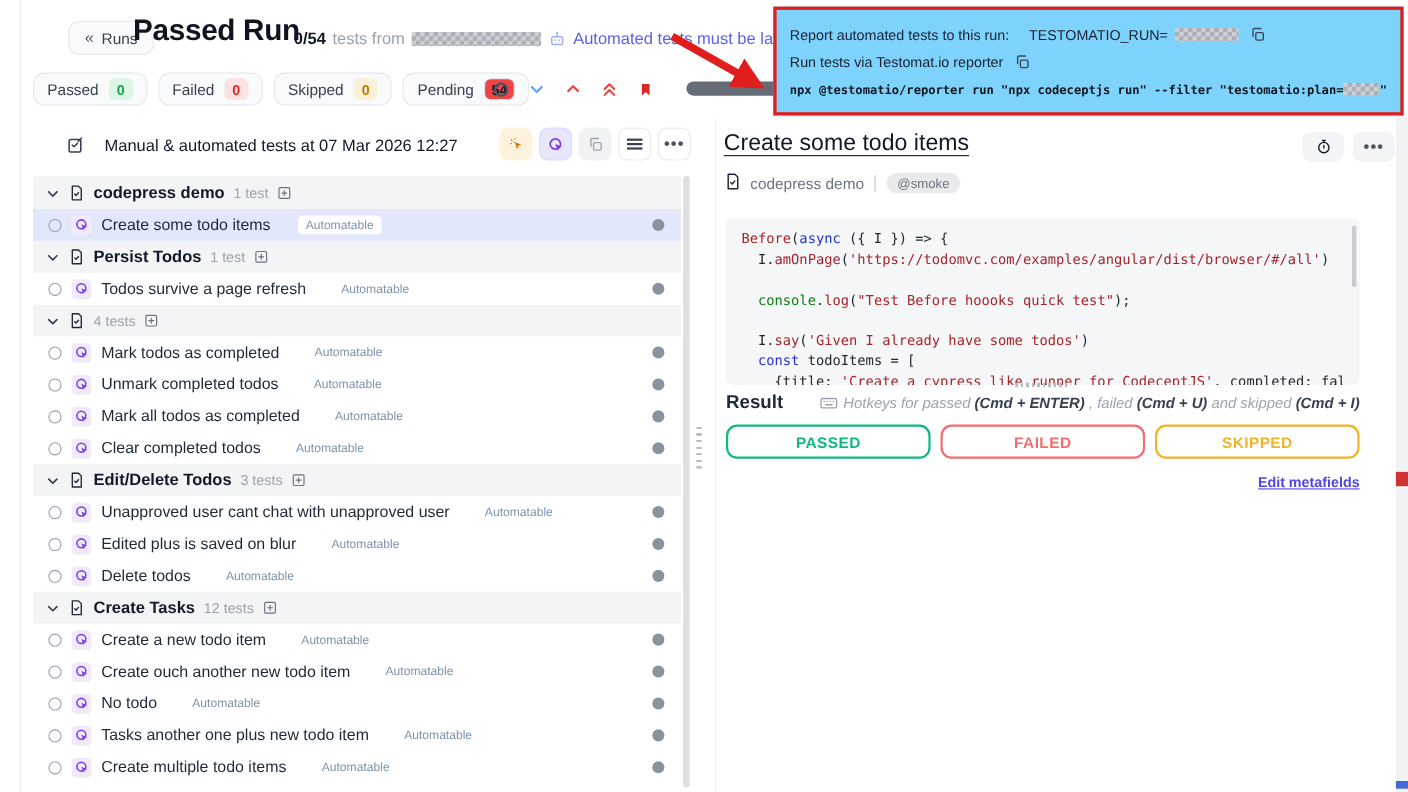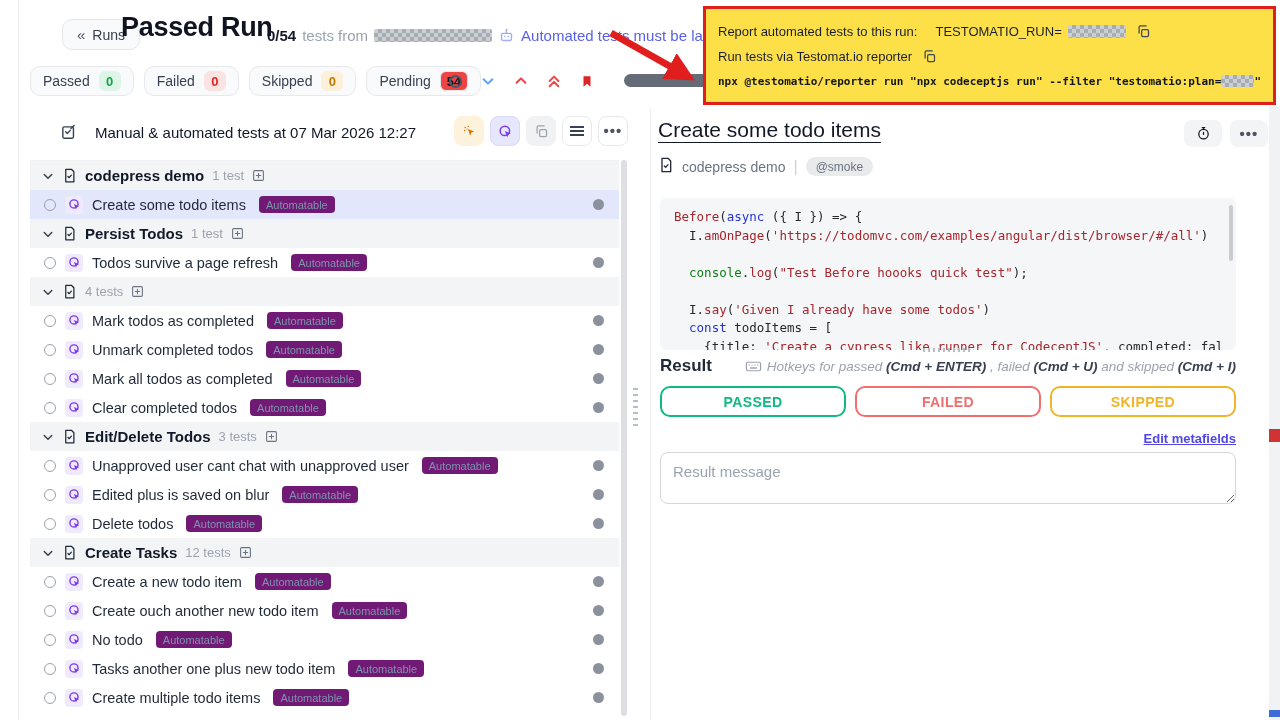--- a/index.html
+++ b/index.html
@@ -28,21 +28,21 @@
     border-radius:10px; font-size:14px; font-weight:500; color:#374151; cursor:pointer; }
   .chip .cnt { margin-left:9px; min-width:22px; height:20px; padding:0 6px; border-radius:6px; font-size:13px; font-weight:600;
     display:flex; align-items:center; justify-content:center; }
 
   .hdr-icons { position:absolute; left:449px; top:66px; height:30px; display:flex; align-items:center; gap:19px; }
   .hicon { display:flex; align-items:center; cursor:pointer; }
   .circle-o { width:13px; height:13px; border:2px solid #4b5563; border-radius:50%; }
   .progress-bar { position:absolute; left:624px; top:74px; width:152px; height:13px; background:#656c77; border-radius:7px; z-index:5; }
 
   
-  .info-box { position:absolute; left:703px; top:6px; width:573px; height:99px; background:#fde047; border:3px solid #e01e1e;
+  .info-box { position:absolute; left:703px; top:6px; width:573px; height:99px; background:#7dd3fc; border:3px solid #e01e1e;
     z-index:30; display:flex; flex-direction:column; justify-content:space-evenly; padding:4px 12px; }
   .ib-line { display:flex; align-items:center; gap:6px; font-size:13px; color:#1b2030; white-space:nowrap; }
   .ib-line .gap { width:6px; }
   .ib-cmd { font-family:"DejaVu Sans Mono", monospace; font-size:11px; font-weight:700; color:#12151c; white-space:nowrap;
     display:flex; align-items:center; overflow:hidden; }
   .copy-btn { display:flex; cursor:pointer; margin-left:4px; }
   .anno-arrow { position:absolute; left:597px; top:28px; z-index:40; }
 
   
   .panel-head { position:absolute; left:30px; top:116px; width:600px; height:32px; display:flex; align-items:center; }
@@ -61,21 +61,21 @@
   .test-list { position:absolute; left:30px; top:160px; width:589px; height:560px; overflow:hidden; border-top:1px solid #eef0f2; }
   .row { height:29px; display:flex; align-items:center; white-space:nowrap; overflow:hidden; cursor:pointer; }
   .row.suite { background:#f3f4f6; padding-left:12px; gap:8px; }
   .row.test { background:#fff; padding-left:14px; gap:9px; }
   .row.test.selected { background:#e3e7fc; }
   .suite-name { font-size:15px; font-weight:700; color:#111827; }
   .suite-count { font-size:13px; color:#9ca3af; }
   .test-name { font-size:14.5px; color:#1f2937; }
   .radio { width:12px; height:12px; border:1.5px solid #99a1ac; border-radius:50%; flex:none; }
   .auto-ic { width:18px; height:18px; border-radius:4px; background:#efeafd; display:flex; align-items:center; justify-content:center; flex:none; }
-  .abadge { margin-left:4px; padding:2.5px 7px; border-radius:4px; background:#701a75; color:#7e93ad; font-size:11px; flex:none; }
+  .abadge { margin-left:16px; padding:2.5px 7px; border-radius:4px; background:#ffffff; color:#7e93ad; font-size:11px; flex:none; }
   .sdot { width:11px; height:11px; border-radius:50%; background:#8b929e; margin-left:auto; margin-right:15px; flex:none; }
   .list-scrollbar { position:absolute; left:621px; top:160px; width:6px; height:556px; background:#dddfe3; border-radius:3px; }
   .splitter { position:absolute; left:633px; top:388px; width:5px; height:38px;
     background:repeating-linear-gradient(#b9bdc4 0 2px, transparent 2px 6px); }
   .vdivider { position:absolute; left:650px; top:108px; bottom:0; width:1px; background:#edeff2; }
 
   
   .test-title { position:absolute; left:658px; top:118px; font-size:21px; font-weight:500; color:#111827;
     text-decoration:underline; text-underline-offset:5px; text-decoration-thickness:1px; }
   .detail-actions { position:absolute; left:1184px; top:120px; display:flex; gap:8px; }
@@ -574,19 +574,18 @@
         </svg>
     </span>
     <span id="hotkeys-text"><span class="hk-muted">Hotkeys for passed </span><span class="hk-strong">(Cmd + ENTER)</span><span class="hk-muted"> , failed </span><span class="hk-strong">(Cmd + U)</span><span class="hk-muted"> and skipped </span><span class="hk-strong">(Cmd + I)</span></span>
   </div>
   <div class="result-buttons">
       <button class="rbtn" style="border-color: rgb(16, 185, 129); color: rgb(16, 185, 129);">PASSED</button>
       <button class="rbtn" style="border-color: rgb(242, 109, 109); color: rgb(242, 109, 109);">FAILED</button>
       <button class="rbtn" style="border-color: rgb(240, 180, 41); color: rgb(240, 180, 41);">SKIPPED</button>
     </div>
   <a class="edit-meta">Edit metafields</a>
-  <textarea class="result-msg" placeholder="Result message" style=""></textarea>
 
   <div class="edge-strip">
     <div class="mark-red"></div>
     <div class="mark-blue"></div>
   </div>
 </div>
 
 </body></html>

